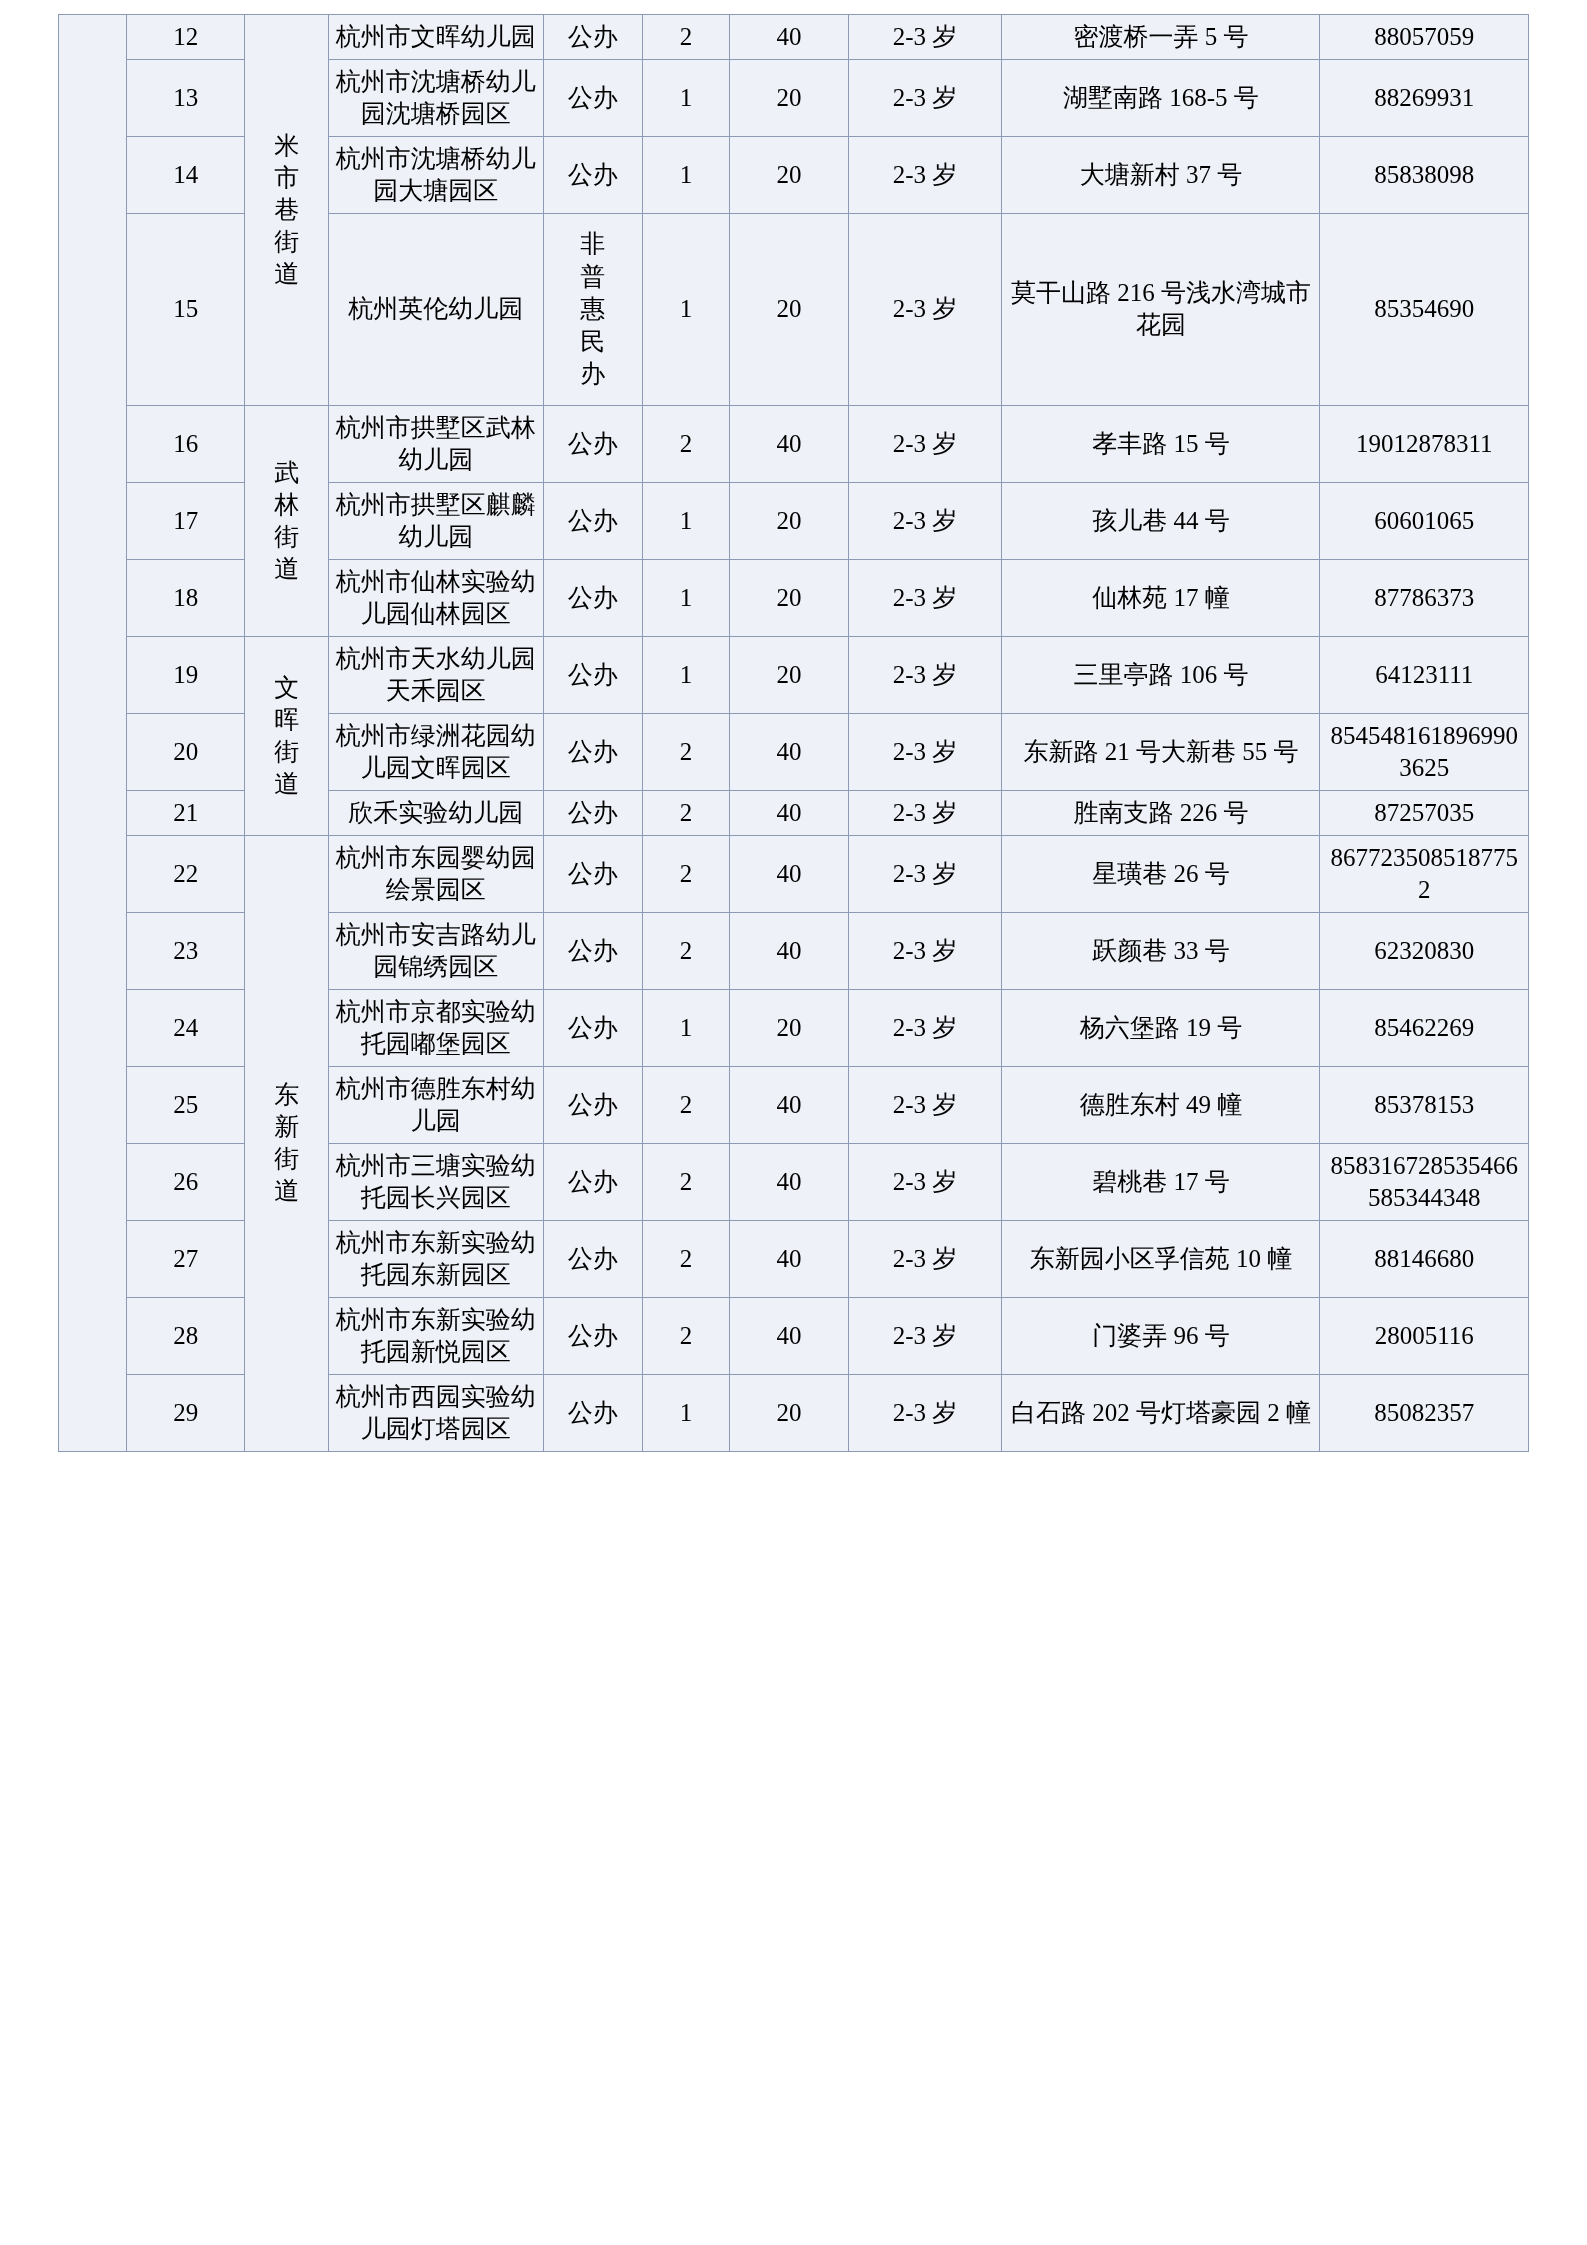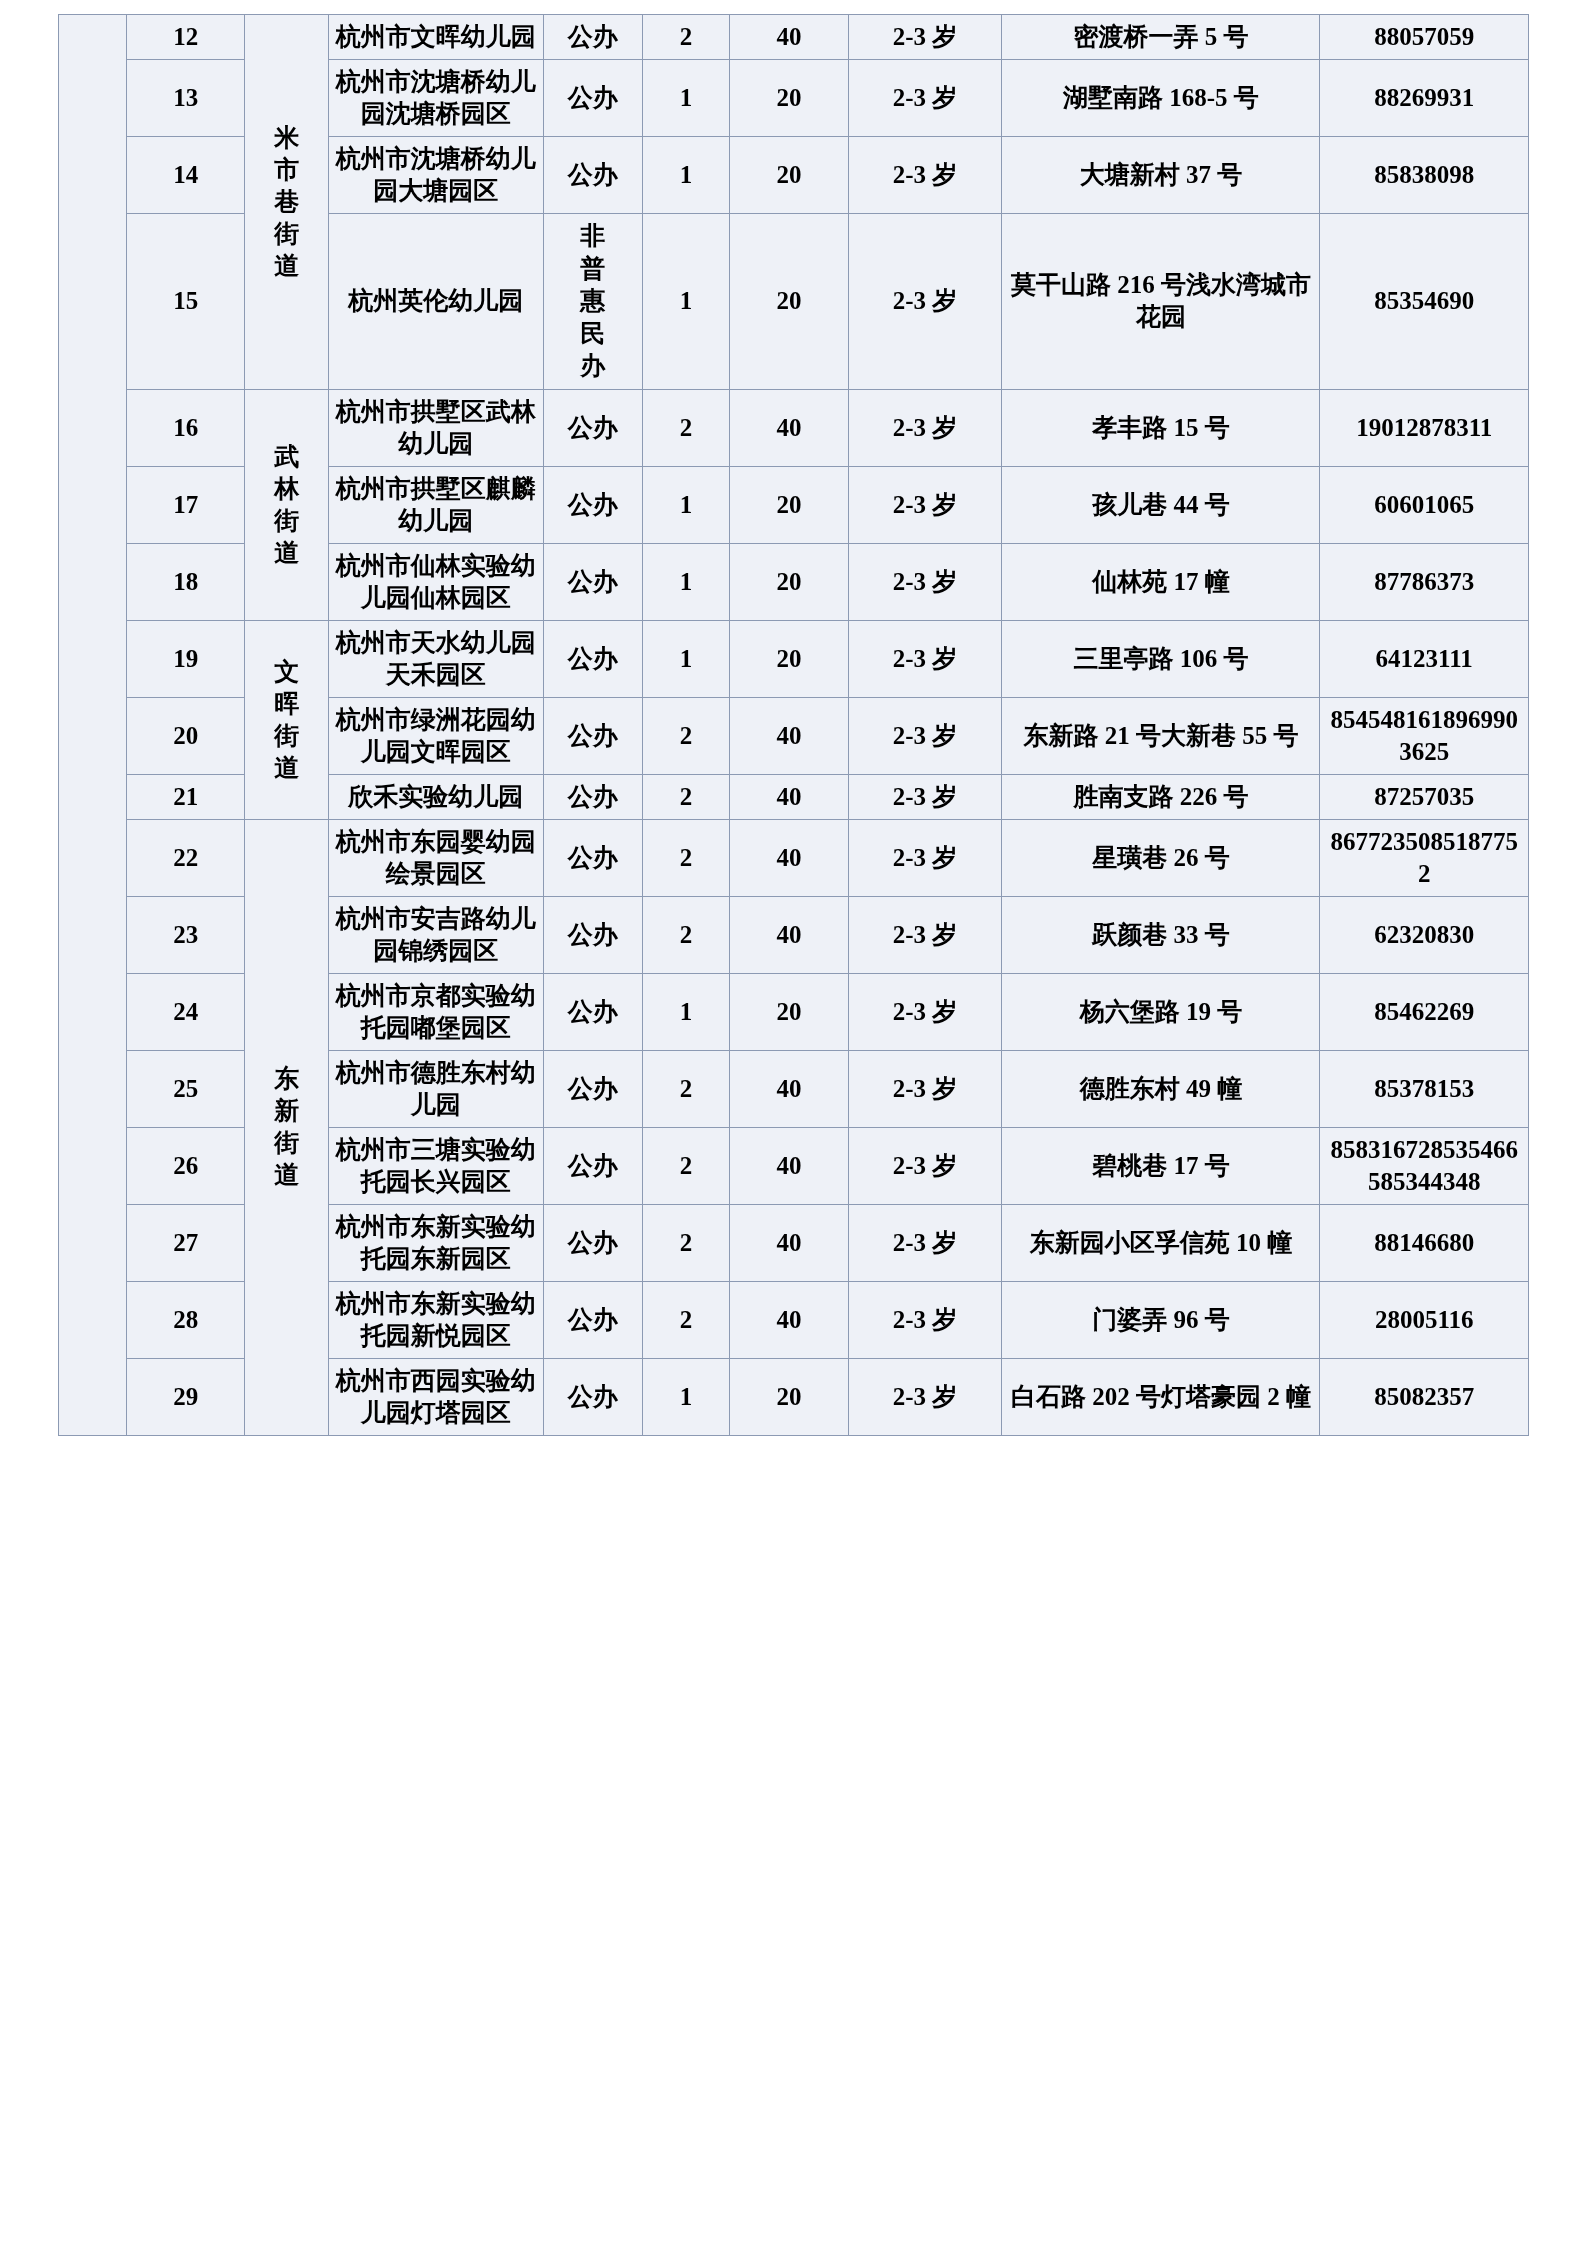--- a/index.html
+++ b/index.html
@@ -12,21 +12,20 @@
     height: 2245px;
     font-family: "Liberation Serif", "DejaVu Serif", serif;
     color: #000;
   }
   .page {
     position: relative;
     width: 1587px;
     height: 1644px;
     box-sizing: border-box;
     padding: 14px 58px 0 58px;
-    font-weight: bold;
   }
   table.roster {
     border-collapse: collapse;
     table-layout: fixed;
     width: 1471px;
     margin: 0 auto;
   }
   table.roster td {
     border: 1px solid #8c9ab3;
     text-align: center;
@@ -64,21 +63,21 @@
   }
   td.street .vtext {
     display: block;
     width: 28px;
     margin: 3px auto;
     word-break: break-all;
   }
   td.type-vert .vtext {
     display: block;
     width: 34px;
-    margin: 0 auto;
+    margin: 8px auto;
     word-break: break-all;
     line-height: 1.3;
   }
   td.num { font-family: "Liberation Serif", serif; }
   td.addr, td.tel { font-size: 25px; }
   td.tel { line-height: 1.3; }
 </style>
 </head>
 <body>
 

